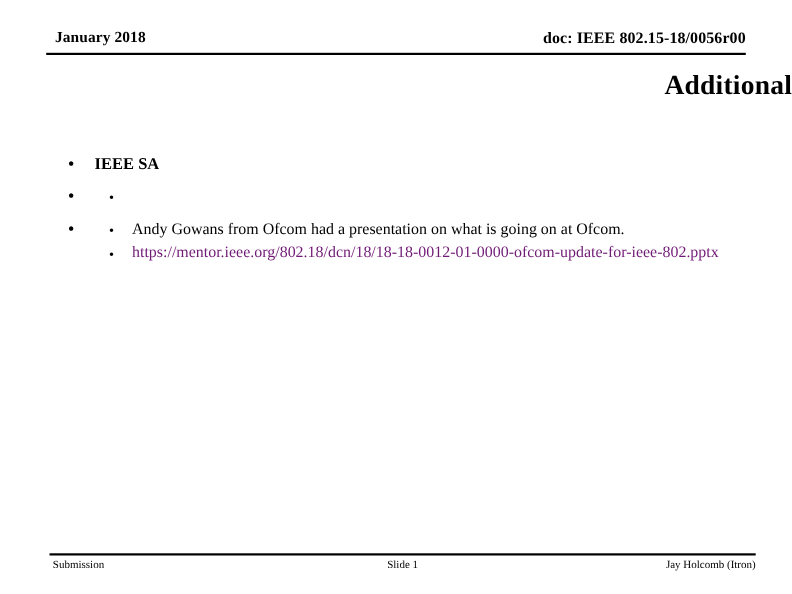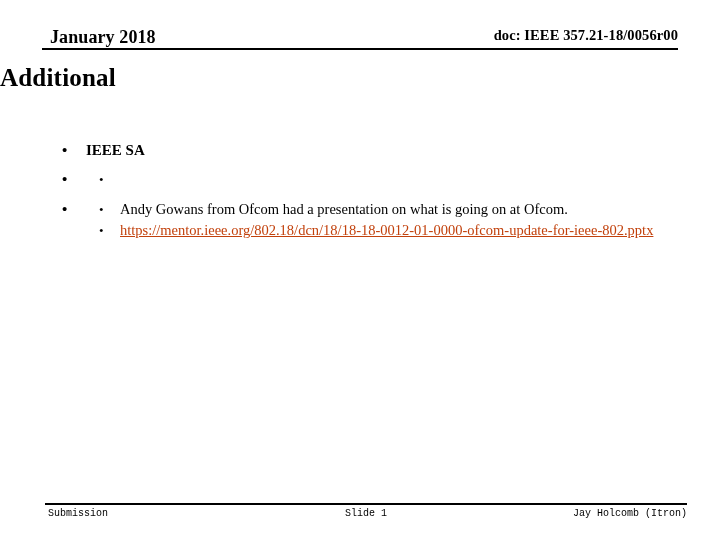--- a/index.html
+++ b/index.html
@@ -24,42 +24,42 @@
     top: 28px;
     width: 636px;
     height: 22px;
     border-bottom: 2px solid #000000;
     box-sizing: border-box;
   }
   .slide-header .hdr-left {
     position: absolute;
     left: 8px;
     top: -1px;
-    font-size: 18px;
+    font-size: 14px;
     font-weight: bold;
     letter-spacing: 0.1px;
     white-space: nowrap;
   }
   .slide-header .hdr-right {
     position: absolute;
     right: 0px;
     top: -1px;
     font-size: 14.5px;
     font-weight: bold;
     letter-spacing: 0.1px;
     white-space: nowrap;
   }
 
   
   .slide-title {
     position: absolute;
     left: 0;
     top: 64px;
     width: 720px;
-    text-align: left;
+    text-align: right;
     font-size: 25px;
     font-weight: bold;
     letter-spacing: 0.2px;
   }
 
   
   .slide-body {
     position: absolute;
     left: 0;
     top: 140px;
@@ -102,53 +102,51 @@
     left: 99px;
     top: 0;
     font-size: 13px;
     line-height: 21.5px;
   }
 
   .gap-small { height: 7px; }
   .gap-block { height: 30px; }
 
   .link-text {
-    color: #c2410c;
-    text-decoration: underline;
+    color: #701a75;
     cursor: pointer;
   }
 
   
   .slide-footer {
     position: absolute;
     left: 45px;
     top: 503px;
     width: 642px;
     height: 20px;
     border-top: 2px solid #000000;
     box-sizing: border-box;
   }
   .slide-footer .ftr {
     position: absolute;
     top: 3px;
     font-size: 10px;
     font-weight: normal;
     white-space: nowrap;
-    font-family: Liberation Mono, monospace;
   }
   .slide-footer .ftr-left  { left: 3px; }
   .slide-footer .ftr-mid   { left: 0; width: 642px; text-align: center; }
   .slide-footer .ftr-right { right: 0px; text-align: center; }
 </style>
 </head>
 <body>
 
 <div class="slide-header">
   <span class="hdr-left">January 2018</span>
-  <span class="hdr-right">doc: IEEE 357.21-18/0056r00</span>
+  <span class="hdr-right">doc: IEEE 802.15-18/0056r00</span>
 </div>
 
 <div class="slide-title">Additional</div>
 
 <div class="slide-body">
 
   <div class="bullet-row lvl1">
     <span class="marker">•</span>
     <span>IEEE SA</span>
   </div>

